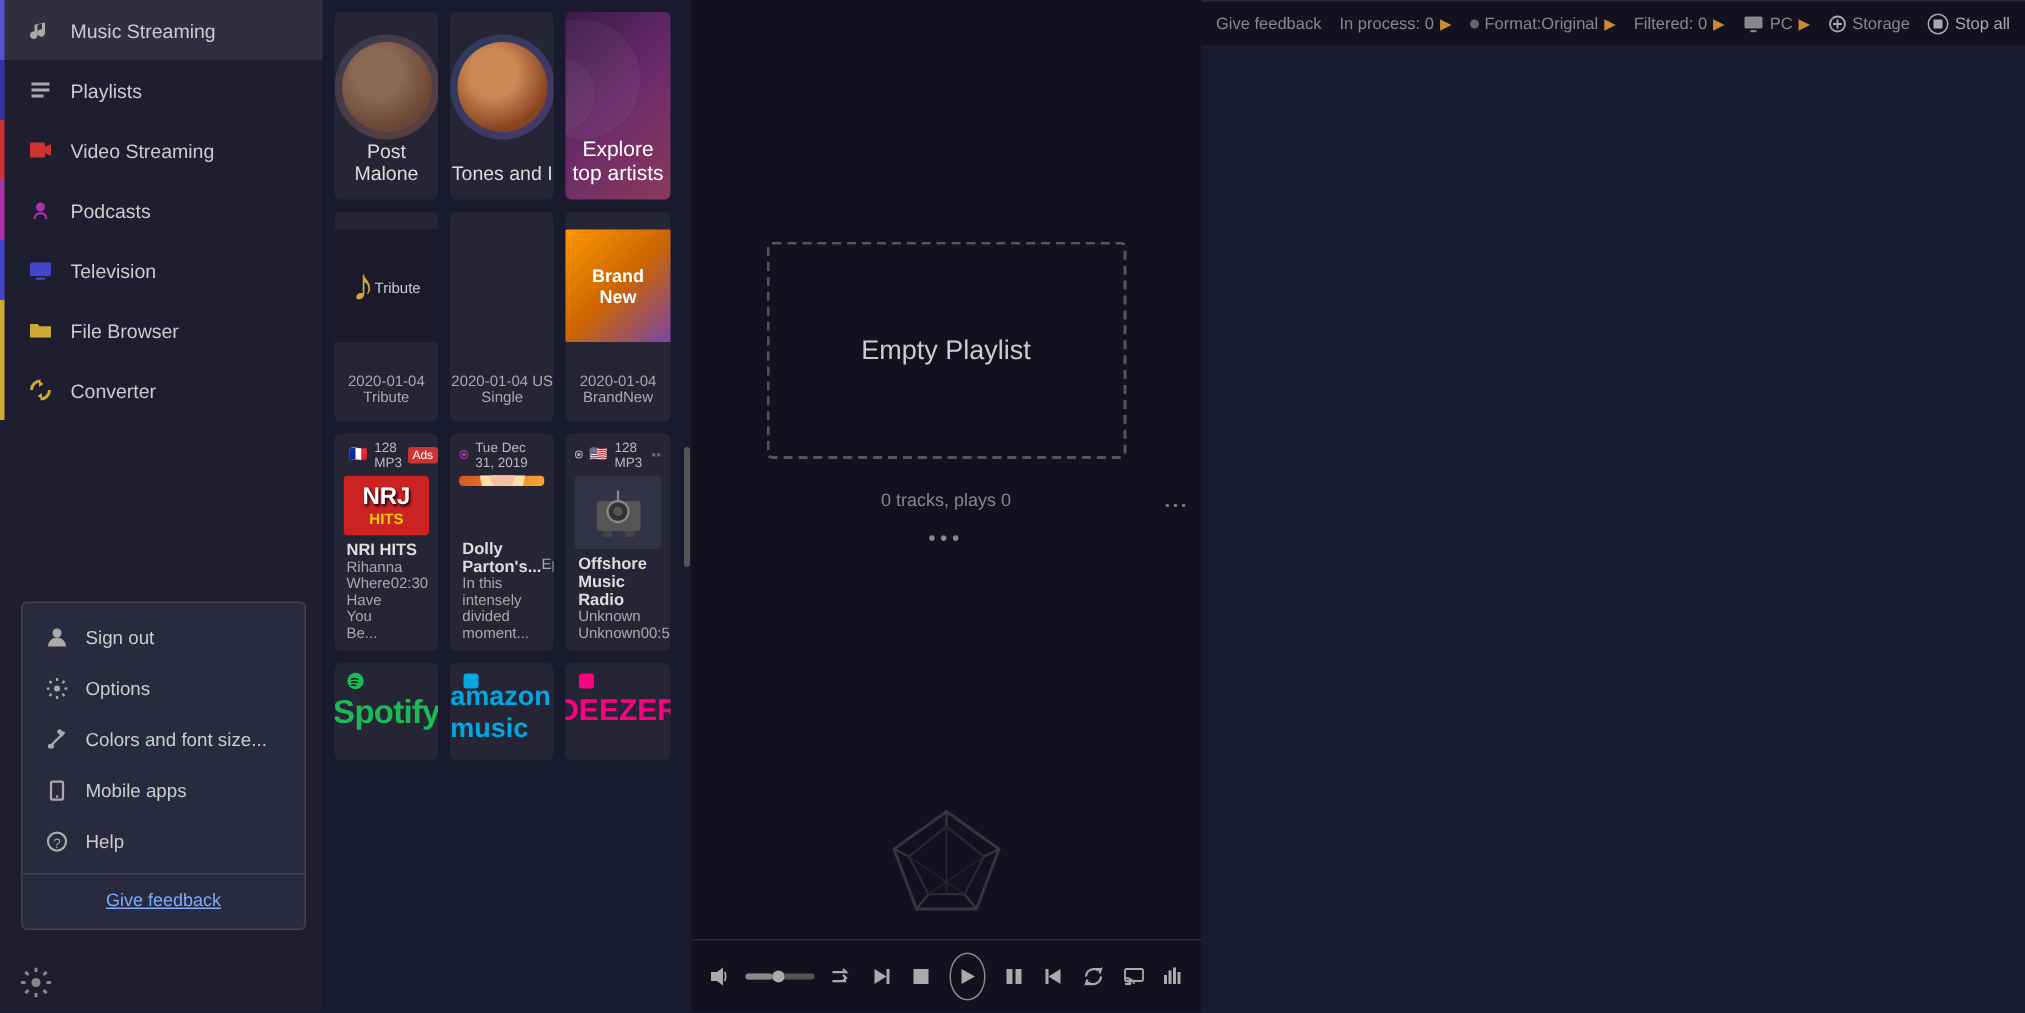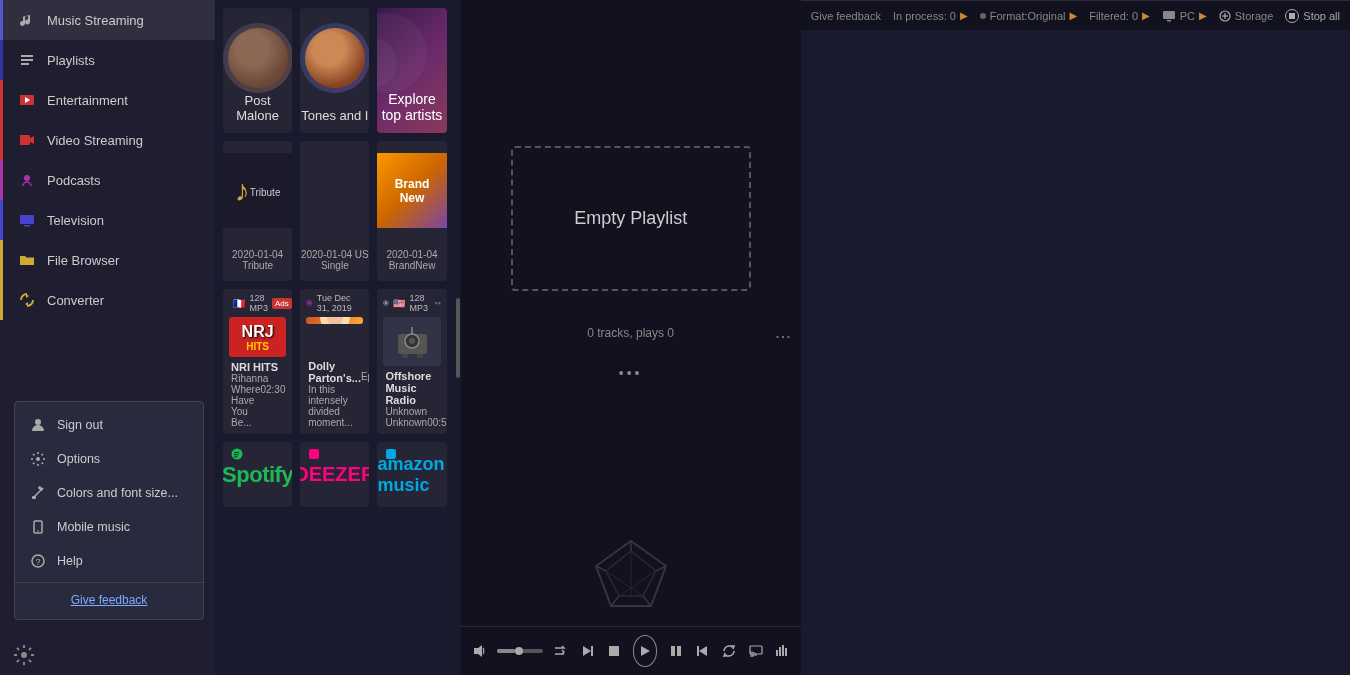--- a/index.html
+++ b/index.html
@@ -381,21 +381,20 @@
     }
 
     
     .playlist-area {
       flex: 1;
       display: flex;
       flex-direction: column;
       align-items: center;
       justify-content: center;
       position: relative;
-      gap: 15px;
     }
     .playlist-dashed-box {
       border: 2px dashed #555;
       width: 240px;
       height: 145px;
       display: flex;
       align-items: center;
       justify-content: center;
       border-radius: 4px;
     }
@@ -660,29 +659,20 @@
     <div class="sidebar-item playlists">
       <div class="item-icon">
         <svg width="16" height="16" viewBox="0 0 16 16" fill="#aaa">
             <rect x="2" y="3" width="12" height="2"></rect>
             <rect x="2" y="7" width="12" height="2"></rect>
             <rect x="2" y="11" width="8" height="2"></rect>
           </svg>
       </div>
       <span>Playlists</span>
     </div>
-    <div class="sidebar-item entertainment">
-      <div class="item-icon">
-        <svg width="16" height="16" viewBox="0 0 16 16" fill="#cc3333">
-            <rect x="1" y="3" width="14" height="10" rx="1"></rect>
-            <polygon points="6,5 6,11 11,8" fill="#fff"></polygon>
-          </svg>
-      </div>
-      <span>Entertainment</span>
-    </div>
     <div class="sidebar-item video-streaming">
       <div class="item-icon">
         <svg width="16" height="16" viewBox="0 0 16 16" fill="#cc3333">
             <rect x="1" y="3" width="10" height="10" rx="1"></rect>
             <polygon points="11,6 15,4 15,12 11,10" fill="#cc3333"></polygon>
           </svg>
       </div>
       <span>Video Streaming</span>
     </div>
     <div class="sidebar-item podcasts">
@@ -754,21 +744,21 @@
         </div>
         <span>Colors and font size...</span>
       </div>
       <div class="popup-menu-item">
         <div class="menu-icon">
           <svg width="14" height="14" viewBox="0 0 14 14" fill="#aaa">
               <rect x="3" y="1" width="8" height="12" rx="1" stroke="#aaa" fill="none" stroke-width="1.5"></rect>
               <circle cx="7" cy="11" r="0.8" fill="#aaa"></circle>
             </svg>
         </div>
-        <span>Mobile music</span>
+        <span>Mobile apps</span>
       </div>
       <div class="popup-menu-item">
         <div class="menu-icon">
           <svg width="14" height="14" viewBox="0 0 14 14" fill="none">
               <circle cx="7" cy="7" r="6" stroke="#aaa" stroke-width="1.5"></circle>
               <text x="7" y="11" text-anchor="middle" fill="#aaa" font-size="9">?</text>
             </svg>
         </div>
         <span>Help</span>
       </div>
@@ -944,33 +934,33 @@
                   <circle cx="6" cy="6" r="5.5" fill="#1DB954"></circle>
                   <path d="M3 5c1.5-.7 3.5-.7 5 0M3 7c1.3-.6 3-.6 4.5 0M3 9c1-.4 2.5-.4 3.5 0" stroke="#000" fill="none" stroke-width="0.8"></path>
                 </svg>
             </div>
             <span class="spotify-logo">Spotify</span>
           </div>
 
           <div class="service-card">
             <div class="service-icon-small">
               <svg width="12" height="12" viewBox="0 0 12 12">
-                  <rect x="1" y="1" width="10" height="10" rx="2" fill="#FF0080"></rect>
+                  <rect x="1" y="1" width="10" height="10" rx="2" fill="#00A8E1"></rect>
                 </svg>
             </div>
-            <span class="deezer-logo">DEEZER</span>
+            <span class="amazon-logo">amazon music</span>
           </div>
 
           <div class="service-card">
             <div class="service-icon-small">
               <svg width="12" height="12" viewBox="0 0 12 12">
-                  <rect x="1" y="1" width="10" height="10" rx="2" fill="#00A8E1"></rect>
+                  <rect x="1" y="1" width="10" height="10" rx="2" fill="#FF0080"></rect>
                 </svg>
             </div>
-            <span class="amazon-logo">amazon music</span>
+            <span class="deezer-logo">DEEZER</span>
           </div>
         </div>
 
       </div>
     </div>
 
     <div class="scroll-divider">
       <div class="scroll-thumb"></div>
     </div>
 

